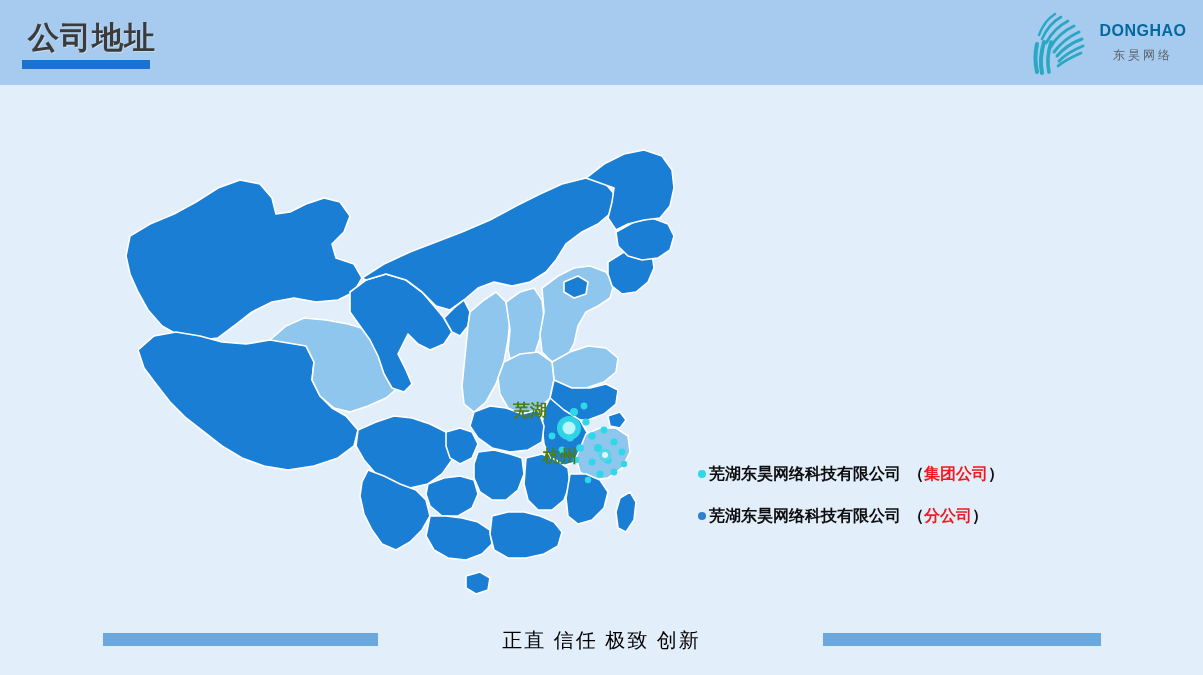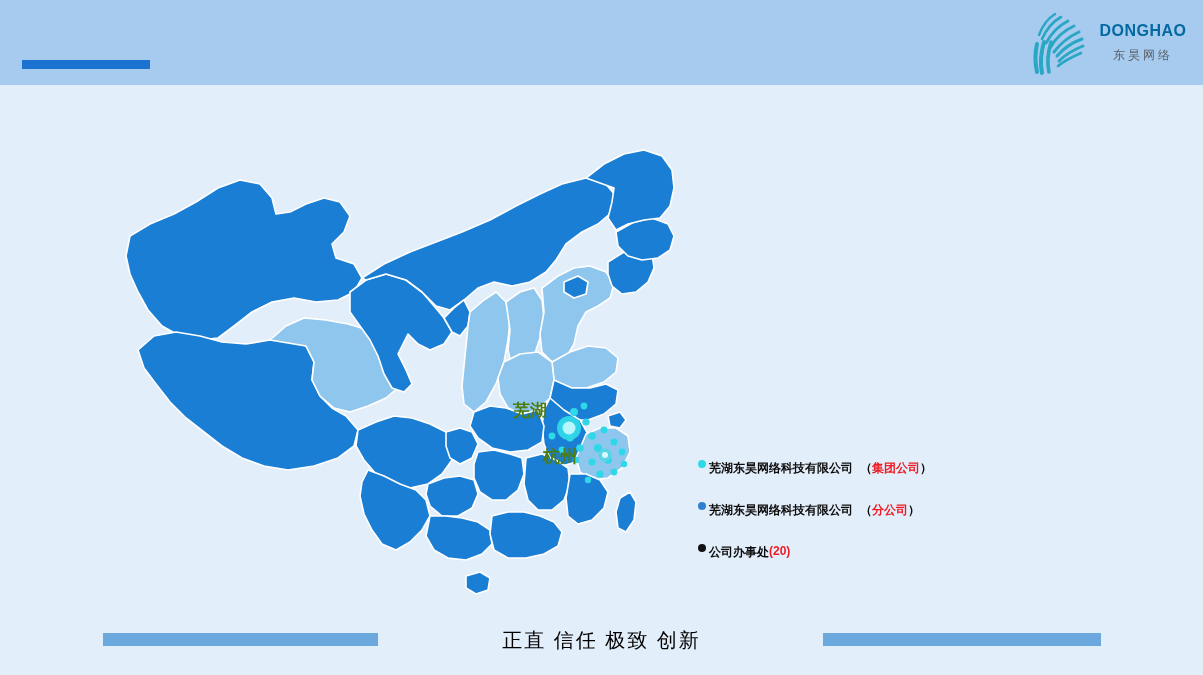--- a/index.html
+++ b/index.html
@@ -41,23 +41,23 @@
   .city-label{
     position:absolute;font-size:17px;font-weight:bold;color:#4d7c0f;
     white-space:nowrap;letter-spacing:0;
   }
   .lbl-wuhu{left:413px;top:259px;}
   .lbl-hangzhou{left:443px;top:305px;}
 
   
   .legend{position:absolute;left:698px;top:460px;width:400px;}
   .legend-row{
-    display:flex;
+    display:flex;align-items:center;
     height:28px;margin-bottom:14px;
-    font-size:12px;font-weight:bold;color:#0d0d0d;white-space:nowrap;
+    font-size:16px;font-weight:bold;color:#0d0d0d;white-space:nowrap;
   }
   .legend-row:last-child{margin-bottom:0;}
   .dot{width:8px;height:8px;border-radius:50%;flex:0 0 8px;margin-right:3px;}
   .dot.cyan{background:#2fd8e8;}
   .dot.blue{background:#2f7fd0;}
   .dot.black{background:#111;}
   .lg-main{color:#0d0d0d;}
   .lg-gap{display:inline-block;width:7px;}
   .lg-red{color:#ed1c24;}
   .lg-paren{color:#0d0d0d;}
@@ -70,20 +70,21 @@
     position:absolute;left:0;top:627px;width:1203px;text-align:center;
     font-size:20px;font-weight:normal;color:#000;letter-spacing:2px;
   }
 </style>
 </head>
 <body>
 
 <div id="slide">
 
   <div class="header">
+    <div class="title">公司地址</div>
     <div class="title-underline"></div>
 
     <div class="logo">
       <div class="logo-mark">
         <svg viewBox="0 0 68 70" width="68" height="70" aria-hidden="true">
           <g stroke="#2aa7c4" stroke-linecap="round" fill="none">
             <path d="M30 6 C22 11 17 19 14 27" stroke-width="2.4"></path>
             <path d="M36 9 C27 14 21 22 17 31" stroke-width="2.6"></path>
             <path d="M43 13 C33 18 26 26 21 35" stroke-width="2.8"></path>
             <path d="M49 18 C38 23 30 31 25 40" stroke-width="3"></path>
@@ -224,25 +225,20 @@
 
     <div class="legend-row">
       <span class="dot blue"></span>
       <span class="lg-main">芜湖东昊网络科技有限公司</span>
       <span class="lg-gap"></span>
       <span class="lg-paren">（</span>
       <span class="lg-red">分公司</span>
       <span class="lg-paren">）</span>
     </div>
 
-    <div class="legend-row">
-      <span class="dot black"></span>
-      <span class="lg-main">公司办事处</span>
-      <span class="lg-red">(20)</span>
-    </div>
 
   </div>
 
   <div class="bar bar-left"></div>
   <div class="slogan">正直  信任  极致  创新</div>
   <div class="bar bar-right"></div>
 
 </div>
 
 </body></html>

